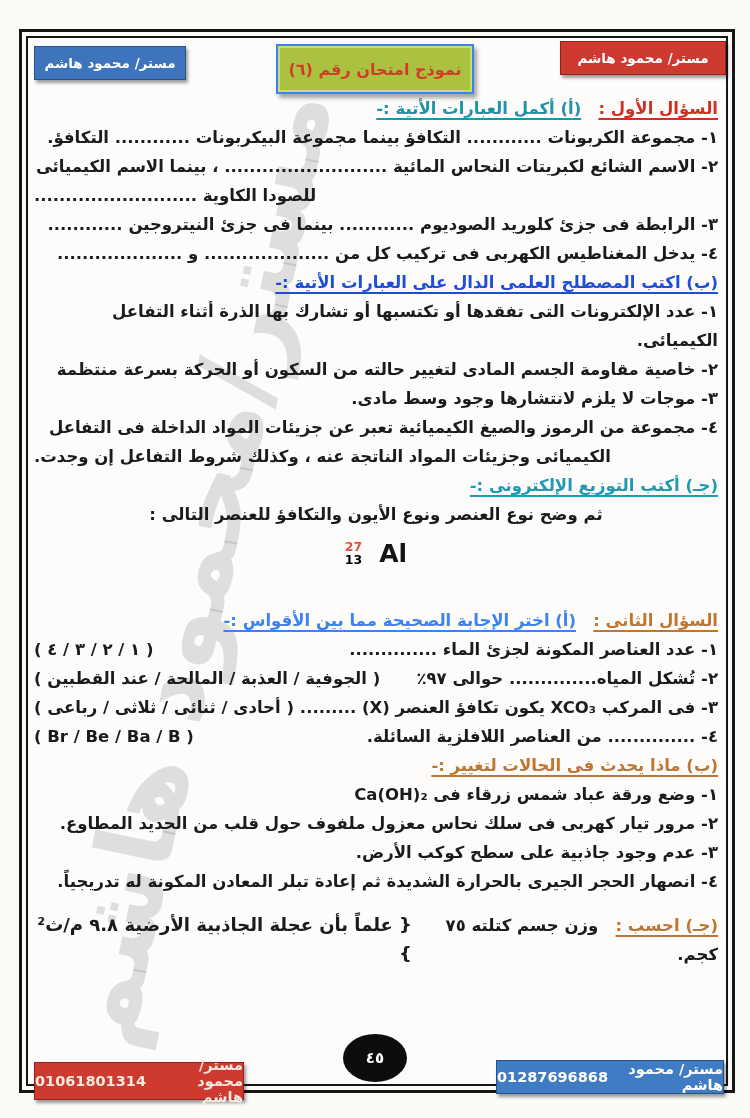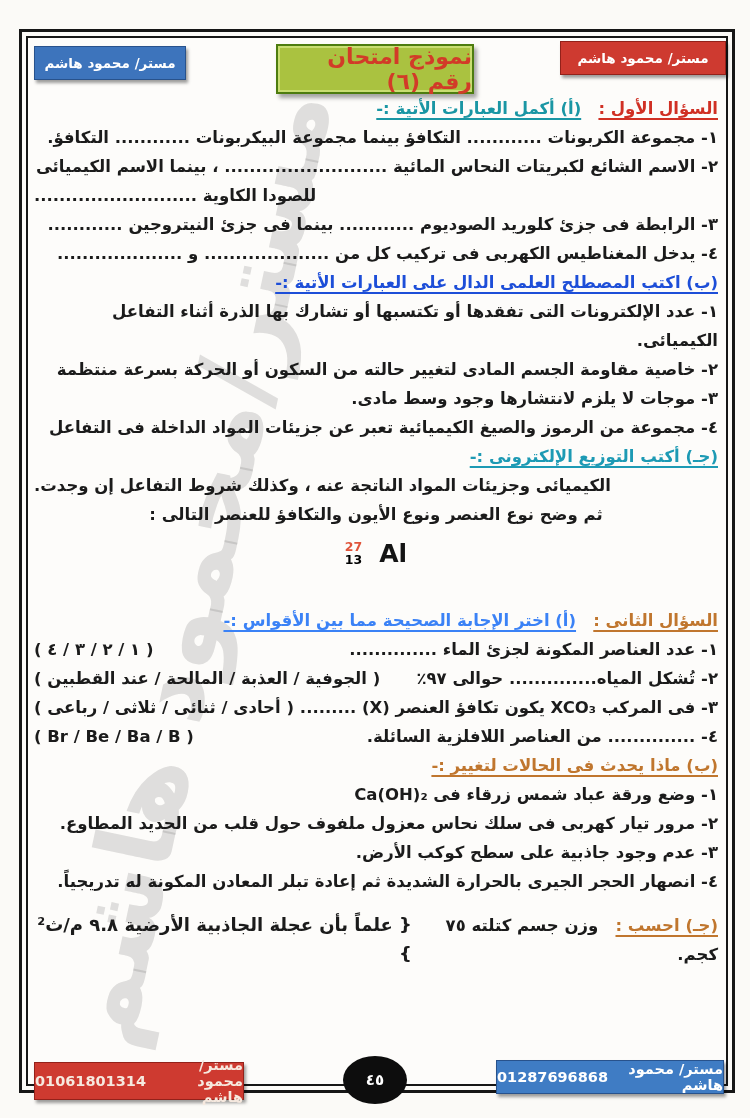--- a/index.html
+++ b/index.html
@@ -31,21 +31,21 @@
     border:1px solid #28528c;color:#fff;font-size:13.5px;
     box-shadow:2px 3px 3px rgba(0,0,0,.38);
   }
   .badge-red-top{
     right:24px;top:41px;width:164px;height:32px;background:#ce3a30;
     border:1px solid #93211a;color:#fff;font-size:13.5px;
     box-shadow:2px 3px 3px rgba(0,0,0,.38);
   }
   .badge-green{
     left:50%;transform:translateX(-50%);top:44px;width:194px;height:46px;
-    background:#aac240;border:2px solid #4d7c0f;color:#d23b28;font-size:22px;
+    background:#aac240;border:2px solid #3b82f6;color:#d23b28;font-size:16px;
     box-shadow:inset 0 0 0 2px #c9de72, 3px 4px 4px rgba(0,0,0,.35);
   }
   
   .content{
     position:absolute;left:34px;right:32px;top:94px;bottom:70px;z-index:4;
     font-size:16.5px;line-height:29px;text-align:right;
   }
   .row{min-height:29px;}
   .cont{text-align:left;}
   .center{text-align:center;}
@@ -74,21 +74,21 @@
     left:34px;bottom:18px;width:208px;height:36px;background:#ce3a30;
     border:1px solid #93211a;color:#f6e9df;font-size:14.5px;gap:10px;
     box-shadow:2px 3px 3px rgba(0,0,0,.38);
   }
   .badge-blue-bottom{
     right:26px;bottom:24px;width:226px;height:32px;background:#3f7cc4;
     border:1px solid #28528c;color:#fff;font-size:14.5px;gap:10px;
     box-shadow:2px 3px 3px rgba(0,0,0,.38);
   }
   .page-oval{
-    position:absolute;left:50%;transform:translateX(-50%);bottom:14px;
+    position:absolute;left:50%;transform:translateX(-50%);bottom:36px;
     width:64px;height:48px;background:#0d0d0d;border-radius:50%;
     color:#fff;display:flex;align-items:center;justify-content:center;
     font-size:15px;z-index:6;
   }
 </style>
 </head>
 <body>
 
 <div class="sheet">
   <div class="frame"></div>
@@ -114,25 +114,25 @@
     <div class="row">٤- يدخل المغناطيس الكهربى فى تركيب كل من ....................  و  ....................</div>
 
     <div class="row">
       <span class="t-green u">(ب) اكتب المصطلح العلمى الدال على العبارات الأتية :-</span>
     </div>
 
     <div class="row">١- عدد الإلكترونات التى تفقدها أو تكتسبها أو تشارك بها الذرة أثناء التفاعل الكيميائى.</div>
     <div class="row">٢- خاصية مقاومة الجسم المادى لتغيير حالته من السكون أو الحركة بسرعة منتظمة</div>
     <div class="row">٣- موجات لا يلزم لانتشارها وجود وسط مادى.</div>
     <div class="row">٤- مجموعة من الرموز والصيغ الكيميائية تعبر عن جزيئات المواد الداخلة فى التفاعل</div>
+    <div class="row cont">الكيميائى وجزيئات المواد الناتجة عنه ، وكذلك شروط التفاعل إن وجدت.</div>
+
     <div class="row">
       <span class="t-cyan u">(جـ) أكتب التوزيع الإلكترونى :-</span>
     </div>
-
-    <div class="row cont">الكيميائى وجزيئات المواد الناتجة عنه ، وكذلك شروط التفاعل إن وجدت.</div>
     <div class="row center">ثم وضح نوع العنصر ونوع الأيون والتكافؤ للعنصر التالى :</div>
 
     <div class="element-line">
       <span class="el-wrap">
         <span class="stack">
           <span class="mass">27</span>
           <span class="atomic">13</span>
         </span>
         <span class="symbol">Al</span>
       </span>

